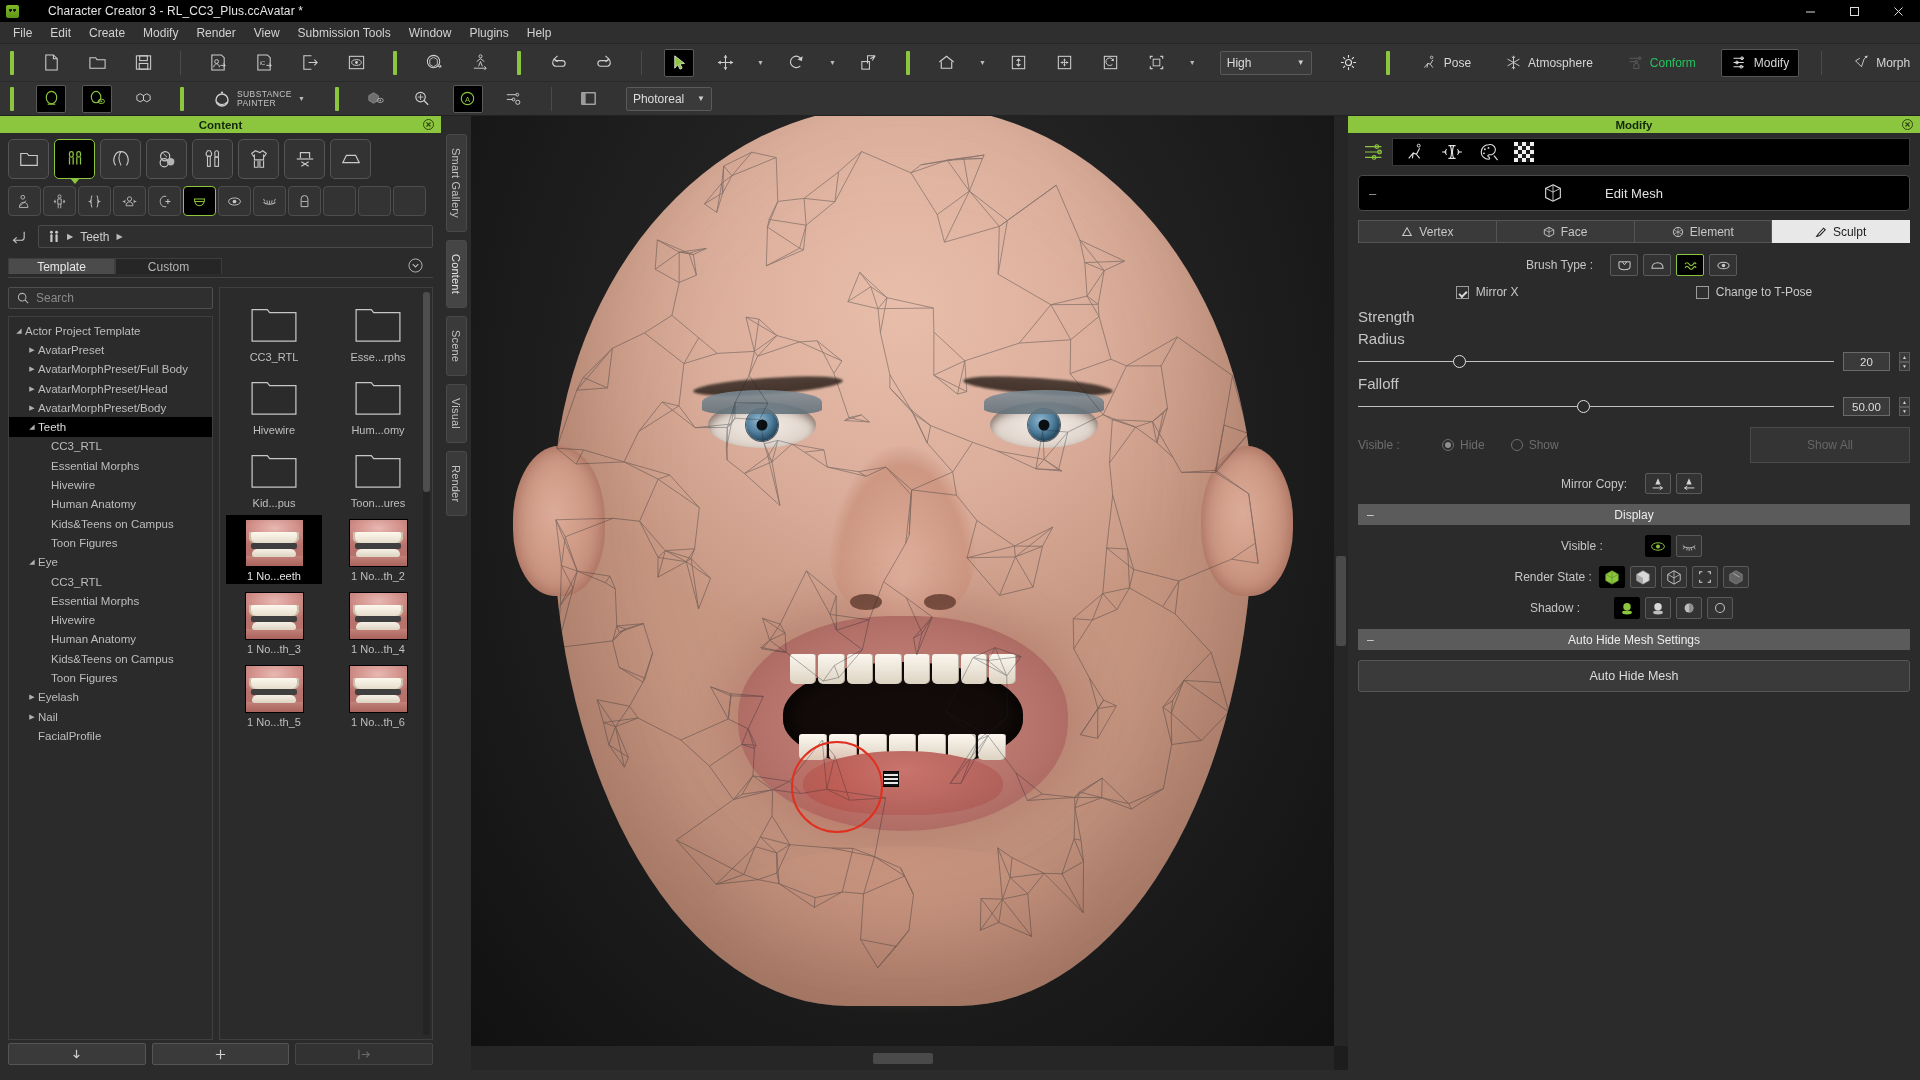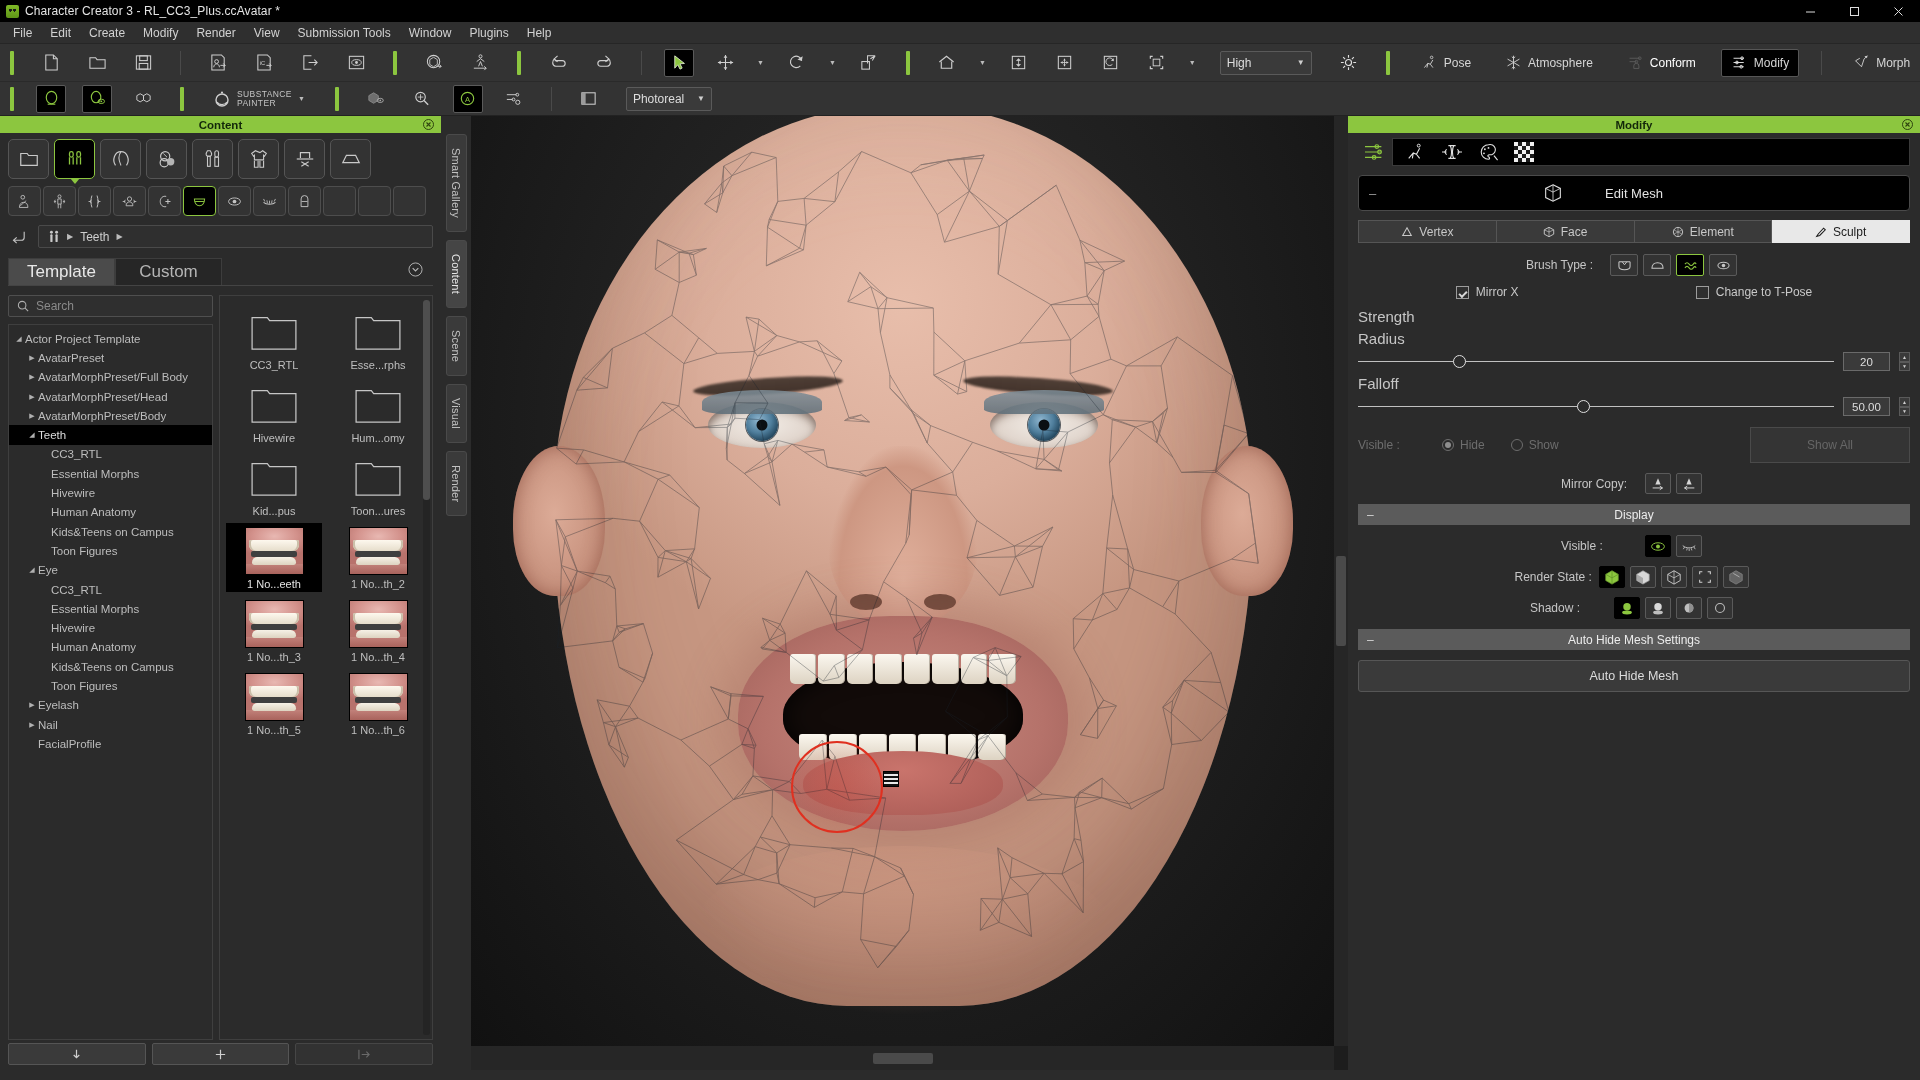--- a/index.html
+++ b/index.html
@@ -22,21 +22,21 @@
     background:
       linear-gradient(#7fba27,#5f9418);
     border-radius:2px; position:relative;
   }
   .title-logo::after{
     content:""; position:absolute; left:2px; top:2px; width:9px; height:9px;
     background:
       radial-gradient(circle at 25% 35%, #1a1a1a 1.4px, transparent 1.6px),
       radial-gradient(circle at 72% 35%, #1a1a1a 1.4px, transparent 1.6px);
   }
-  .title-text { letter-spacing:.1px; }
+  .title-text { letter-spacing:.1px;margin-left:23px; }
   .win-btns { margin-left:auto; display:flex; height:22px; }
   .win-btn {
     width:44px; height:22px; display:flex; align-items:center; justify-content:center;
     color:#d8d8d8; font-size:11px;
   }
   .win-btn svg{ display:block; }
 
   
   .menubar {
     height:22px; background:#2f2f2f; display:flex; align-items:center;
@@ -58,21 +58,21 @@
     border-radius:2px; color:#d0d0d0; flex:none;
   }
   .tbtn.active { background:#000; border:1px solid #5a5a5a; }
   .tbtn svg { display:block; }
   .caret { font-size:7px; color:#bbb; margin-left:1px; margin-right:2px; }
   .tbtn-wide {
     height:28px; display:flex; align-items:center; gap:6px; padding:0 9px;
     border-radius:2px; font-size:12px; color:#d6d6d6; flex:none; white-space:nowrap;
   }
   .tbtn-wide.active { background:#000; border:1px solid #565656; }
-  .tbtn-wide.disabled { color:#ffffff;justify-content:center; }
+  .tbtn-wide.disabled { color:#22c55e;justify-content:center; }
   .tbtn-wide.disabled svg { opacity:.45; }
   .combo {
     height:24px; min-width:92px; background:#3a3a3a; border:1px solid #5a5a5a;
     display:flex; align-items:center; padding:0 6px; font-size:12px; color:#ddd;
     border-radius:2px; flex:none;
   }
   .combo .cv{ flex:1; }
   .combo .carr{ font-size:8px; color:#cfcfcf; }
   .subst {
     display:flex; align-items:center; gap:5px; padding:0 6px; height:28px; flex:none;
@@ -115,22 +115,22 @@
   .breadcrumb-row { display:flex; align-items:center; gap:8px; margin-bottom:10px; }
   .bc-back { width:22px; height:20px; display:flex; align-items:center; justify-content:center; }
   .breadcrumb {
     flex:1; height:23px; background:#2f2f2f; border:1px solid #4a4a4a; border-radius:2px;
     display:flex; align-items:center; gap:7px; padding:0 9px; font-size:12px; color:#cfcfcf;
   }
   .bc-arrow { font-size:8px; color:#bdbdbd; }
 
   .tabs { display:flex; border-bottom:1px solid #444; margin-bottom:9px; }
   .tab {
-    min-width:107px; height:27px; display:flex; align-items:center; justify-content:center;
-    font-size:17px; color:#b5b5b5; background:#262626; border:1px solid #3d3d3d; border-bottom:none;
+    min-width:107px; height:16px; display:flex; align-items:center; justify-content:center;
+    font-size:12px; color:#b5b5b5; background:#262626; border:1px solid #3d3d3d; border-bottom:none;
   }
   .tab.active { background:#4b4b4b; color:#e8e8e8; }
   .tabs-spacer { flex:1; display:flex; align-items:center; justify-content:flex-end; padding-right:10px; }
 
   .content-split { flex:1; display:flex; gap:6px; min-height:0; }
   .tree-col { width:205px; display:flex; flex-direction:column; flex:none; }
   .search-box {
     height:22px; background:#2f2f2f; border:1px solid #4f4f4f; display:flex; align-items:center;
     gap:7px; padding:0 8px; margin-bottom:7px; border-radius:2px;
   }

